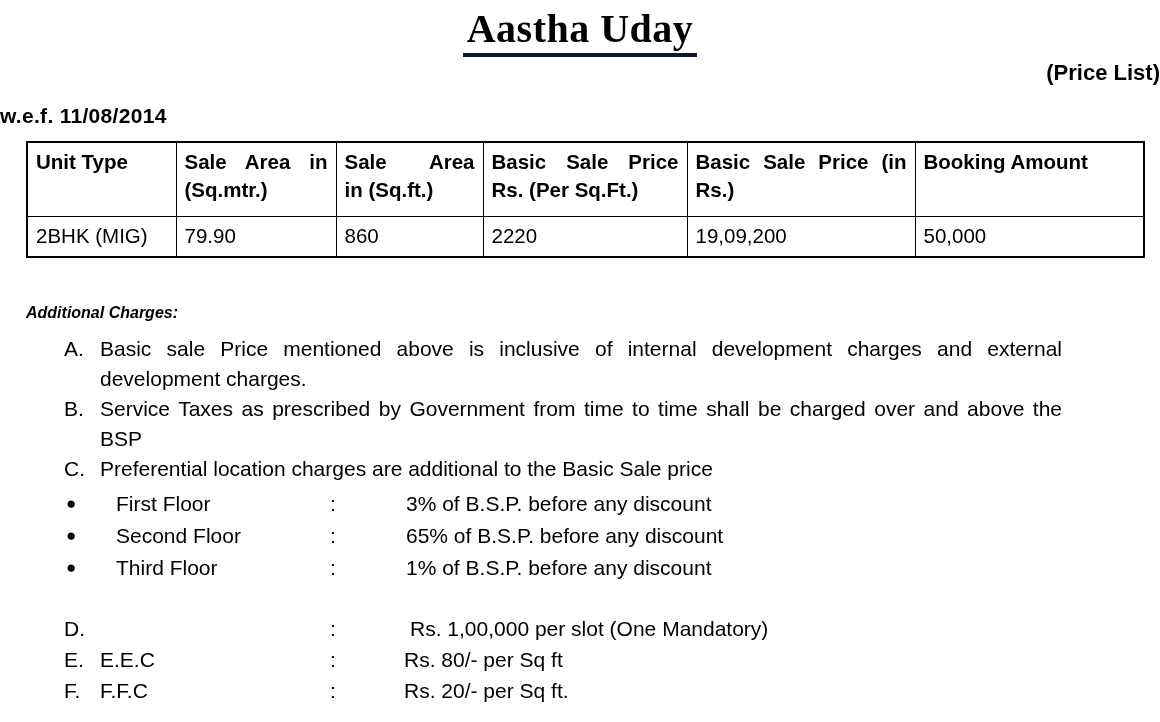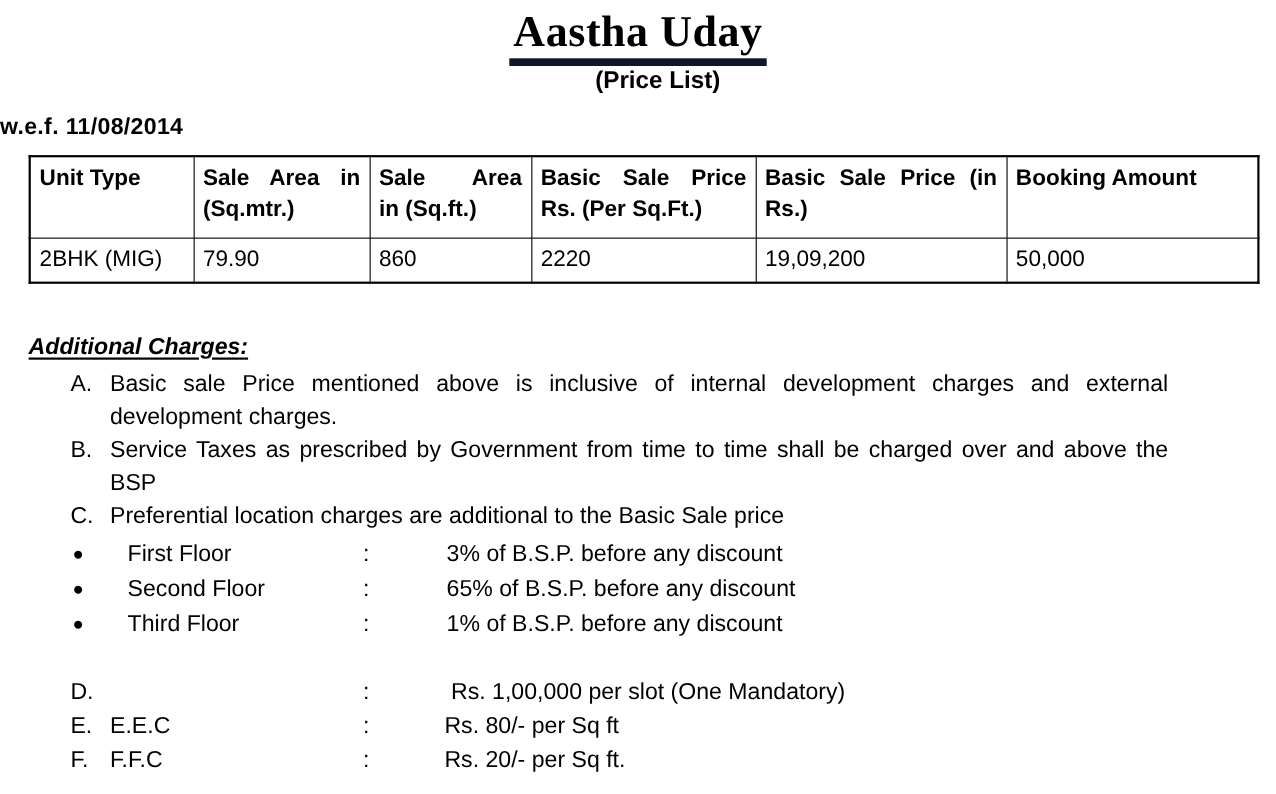--- a/index.html
+++ b/index.html
@@ -21,25 +21,25 @@
     text-align: center;
     font-family: "Liberation Serif", serif;
     font-weight: bold;
     font-size: 40px;
     line-height: 1.05;
     letter-spacing: 0.5px;
     margin: 8px 0 0 0;
     padding: 0;
   }
   .doc-title span {
-    border-bottom: 7px solid #0f172a;
+    border-bottom: 4px solid #0f172a;
     padding: 0 4px 2px 4px;
   }
   .doc-subtitle {
-    text-align: center;
+    text-align: right;
     font-family: "Liberation Sans", sans-serif;
     font-weight: bold;
     font-size: 22px;
     margin: 10px 0 0 0;
     padding-left: 36px;
   }
   .wef-line {
     font-weight: bold;
     font-size: 21px;
     margin: 18px 98px 0 0;
@@ -91,24 +91,23 @@
   col.c2 { width: 147px; }
   col.c3 { width: 204px; }
   col.c4 { width: 228px; }
   col.c5 { width: 229px; }
 
   
   .section-heading {
     position: absolute;
     left: 26px;
     top: 304px;
-    font-size: 21px;
+    font-size: 16px;
     font-weight: bold;
     font-style: italic;
-    text-decoration: underline;
     text-underline-offset: 3px;
   }
 
   .lettered-block {
     position: absolute;
     left: 0;
     top: 334px;
     width: 1160px;
   }
   .let-item {

